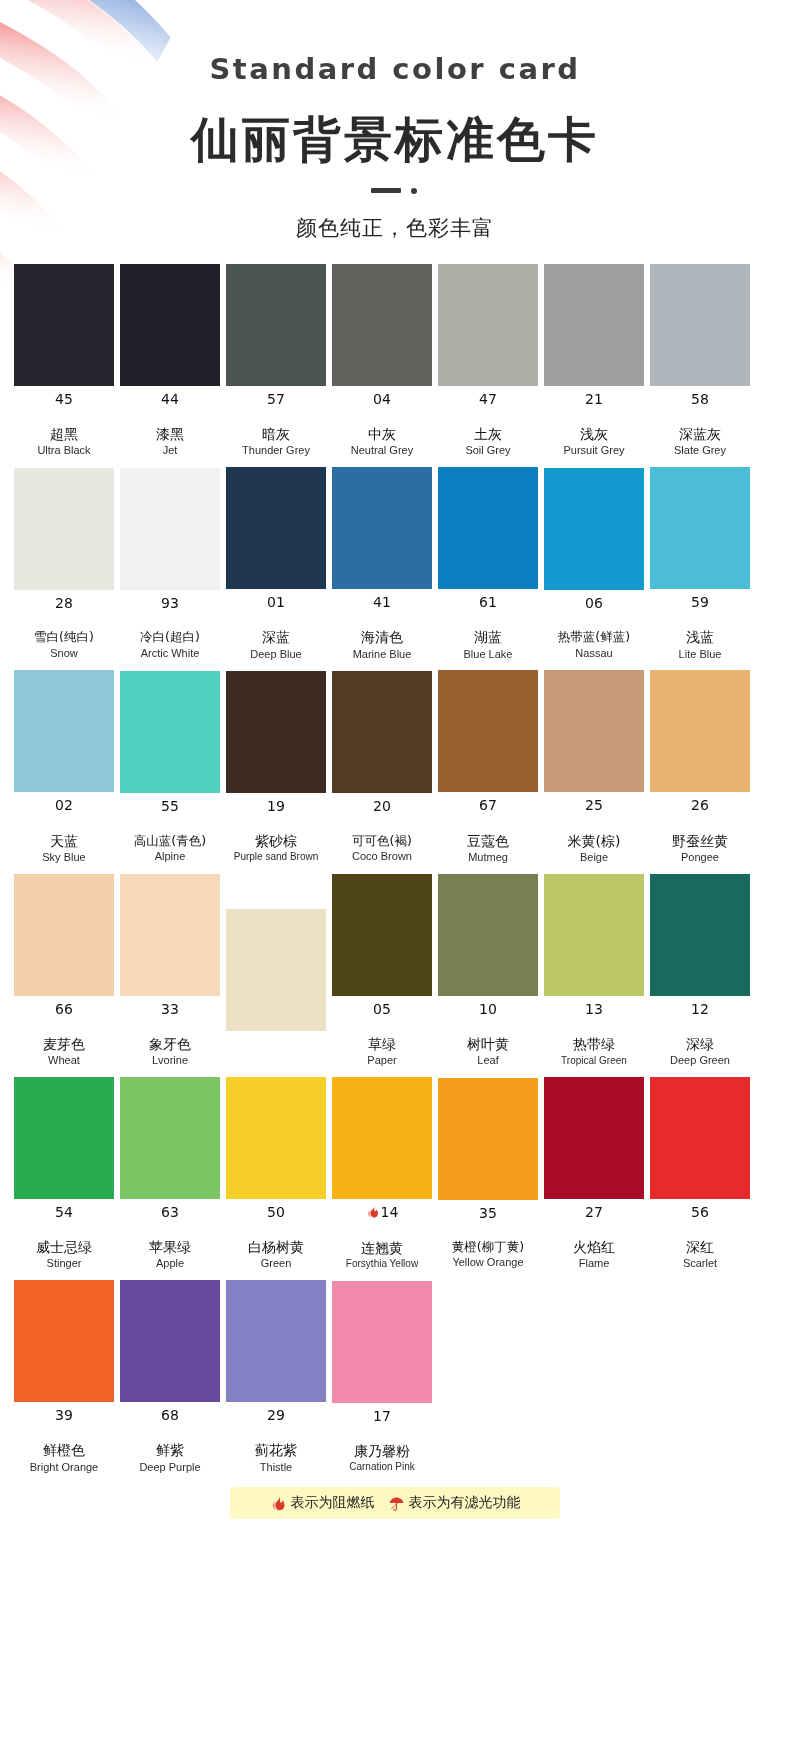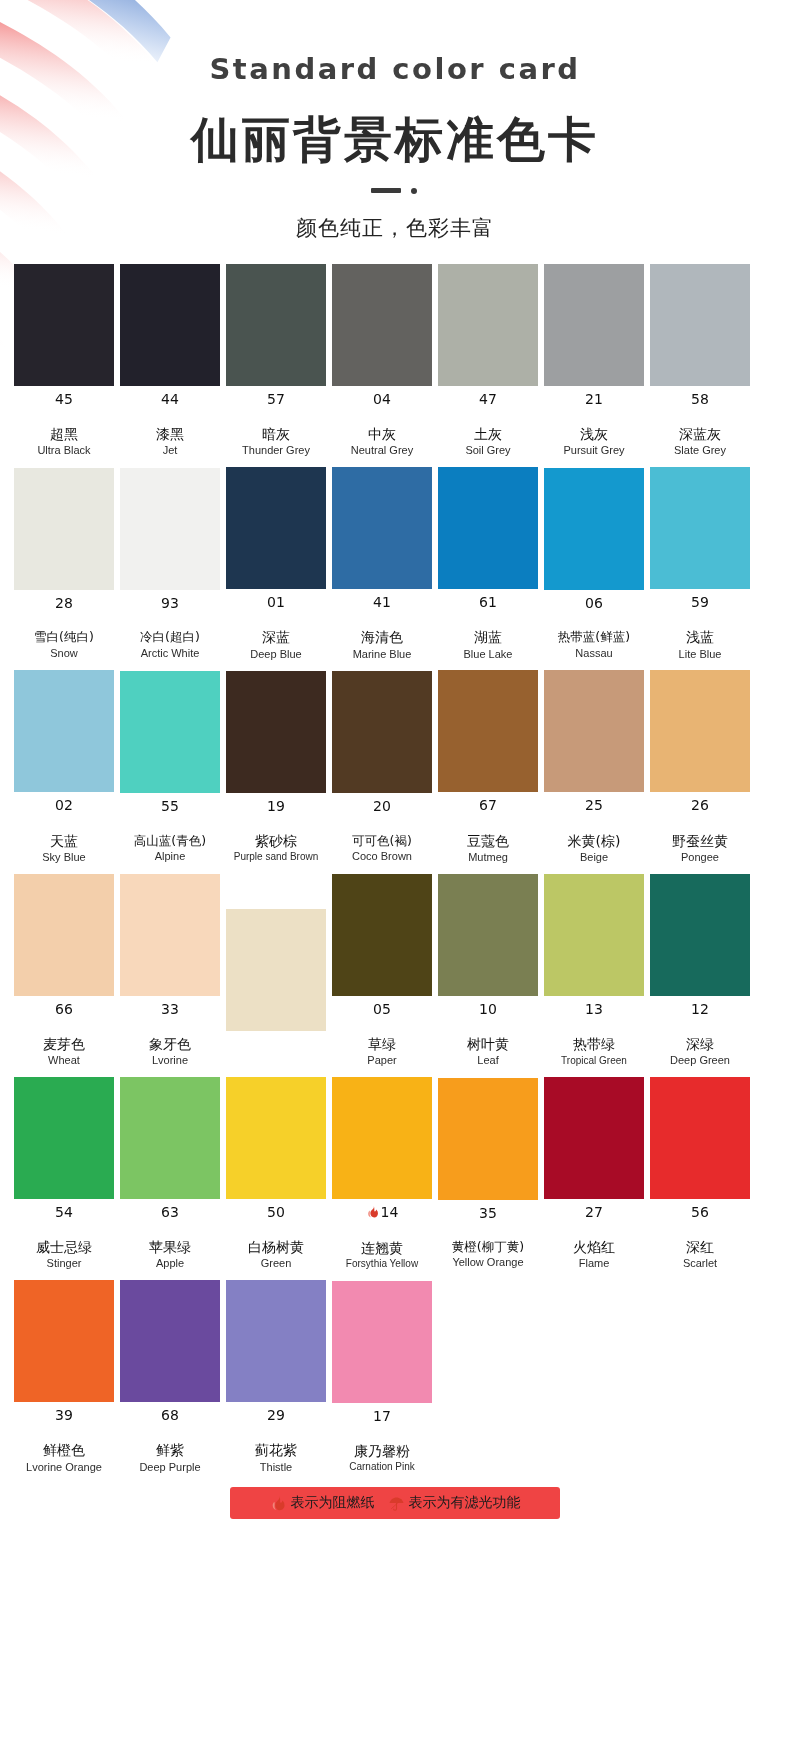--- a/index.html
+++ b/index.html
@@ -139,21 +139,21 @@
   
   .name-cn.sm { font-size: 12.5px; }
   .name-en.sm { font-size: 10px; }
 
   
   .legend {
     position: relative;
     z-index: 2;
     margin: 14px auto 0;
     width: 330px;
-    background: #ef4444;
+    background: #fef9c3;
     border-radius: 3px;
     padding: 7px 10px;
     display: flex;
     align-items: center;
     justify-content: center;
     gap: 13px;
   }
   .legend-item {
     display: flex;
     align-items: center;
@@ -499,21 +499,21 @@
           <span class="name-en">Scarlet</span>
         </div>
       </div>
     </div>
     <div class="row">
       <div class="cell">
         <div class="chip" style="background: rgb(239, 100, 38);"></div>
         <div class="labels">
           <span class="code">39</span>
           <span class="name-cn">鲜橙色</span>
-          <span class="name-en">Lvorine Orange</span>
+          <span class="name-en">Bright Orange</span>
         </div>
       </div>
       <div class="cell">
         <div class="chip" style="background: rgb(106, 74, 158);"></div>
         <div class="labels">
           <span class="code">68</span>
           <span class="name-cn">鲜紫</span>
           <span class="name-en">Deep Purple</span>
         </div>
       </div>

